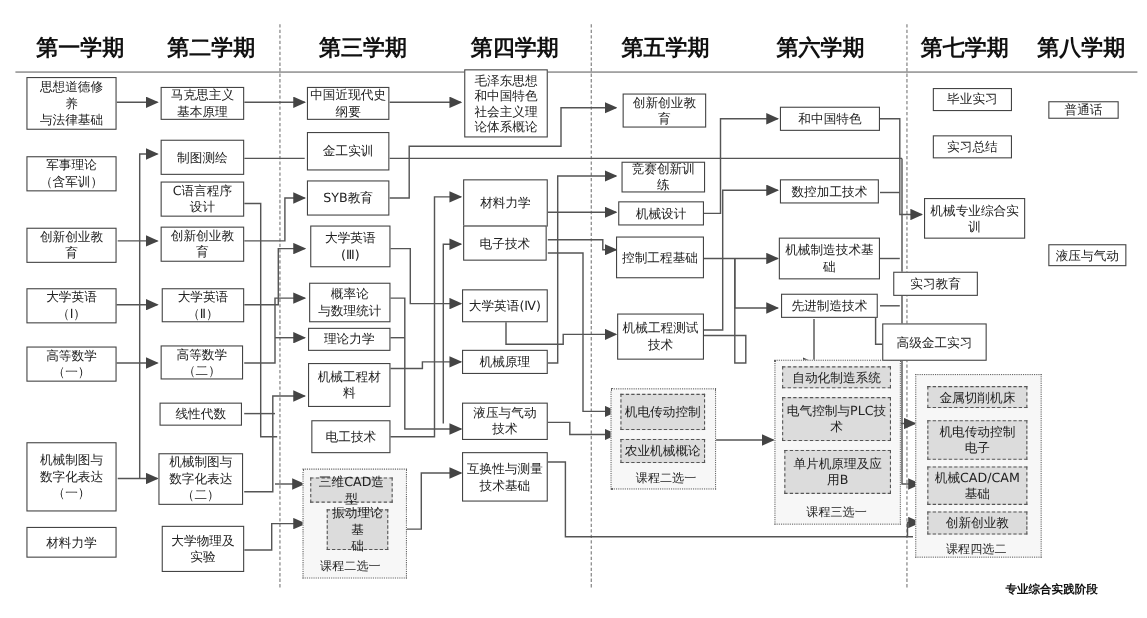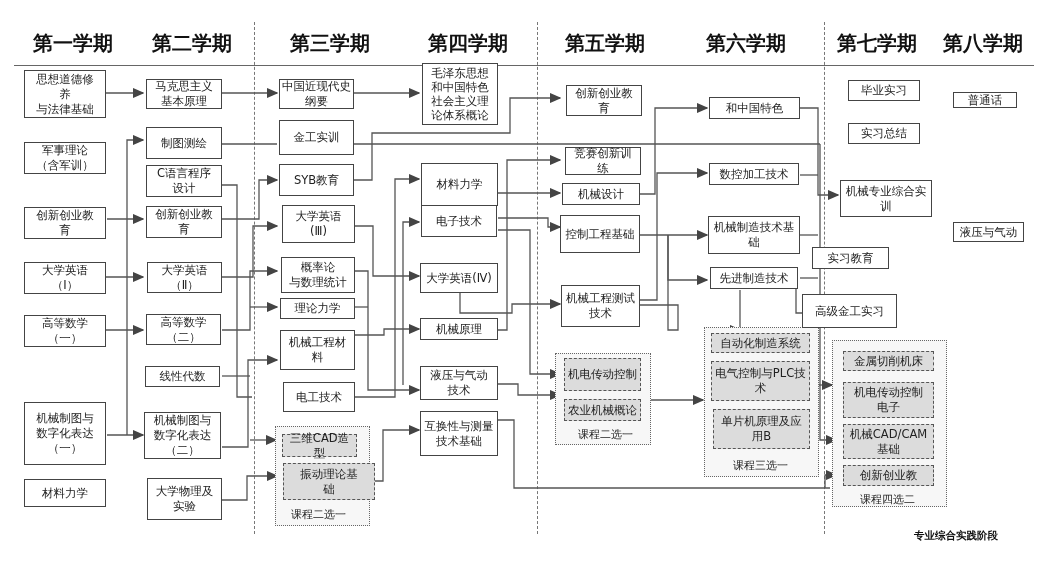--- a/index.html
+++ b/index.html
@@ -150,21 +150,21 @@
 <div class="box" style="left:282px;top:205px;width:73px;height:38px">大学英语
 (Ⅲ)</div>
 <div class="box" style="left:281px;top:257px;width:74px;height:36px">概率论
 与数理统计</div>
 <div class="box" style="left:280px;top:298px;width:75px;height:21px">理论力学</div>
 <div class="box" style="left:280px;top:330px;width:75px;height:40px">机械工程材
 料</div>
 <div class="box" style="left:283px;top:382px;width:72px;height:30px">电工技术</div>
 <div class="grp" style="left:275px;top:426px;width:95px;height:100px"></div>
 <div class="opt" style="left:282px;top:434px;width:75px;height:23px">三维CAD造型</div>
-<div class="opt" style="left:283px;top:463px;width:92px;height:37px">振动理论基
+<div class="opt" style="left:297px;top:463px;width:56px;height:37px">振动理论基
 础</div>
 <div class="grp-label" style="left:291px;top:507px">课程二选一</div>
 
 <div class="box" style="left:422px;top:63px;width:76px;height:62px;line-height:14px">毛泽东思想
 和中国特色
 社会主义理
 论体系概论</div>
 <div class="box" style="left:421px;top:163px;width:77px;height:43px">材料力学</div>
 <div class="box" style="left:421px;top:205px;width:76px;height:32px">电子技术</div>
 <div class="box" style="left:420px;top:263px;width:78px;height:30px">大学英语(Ⅳ)</div>

